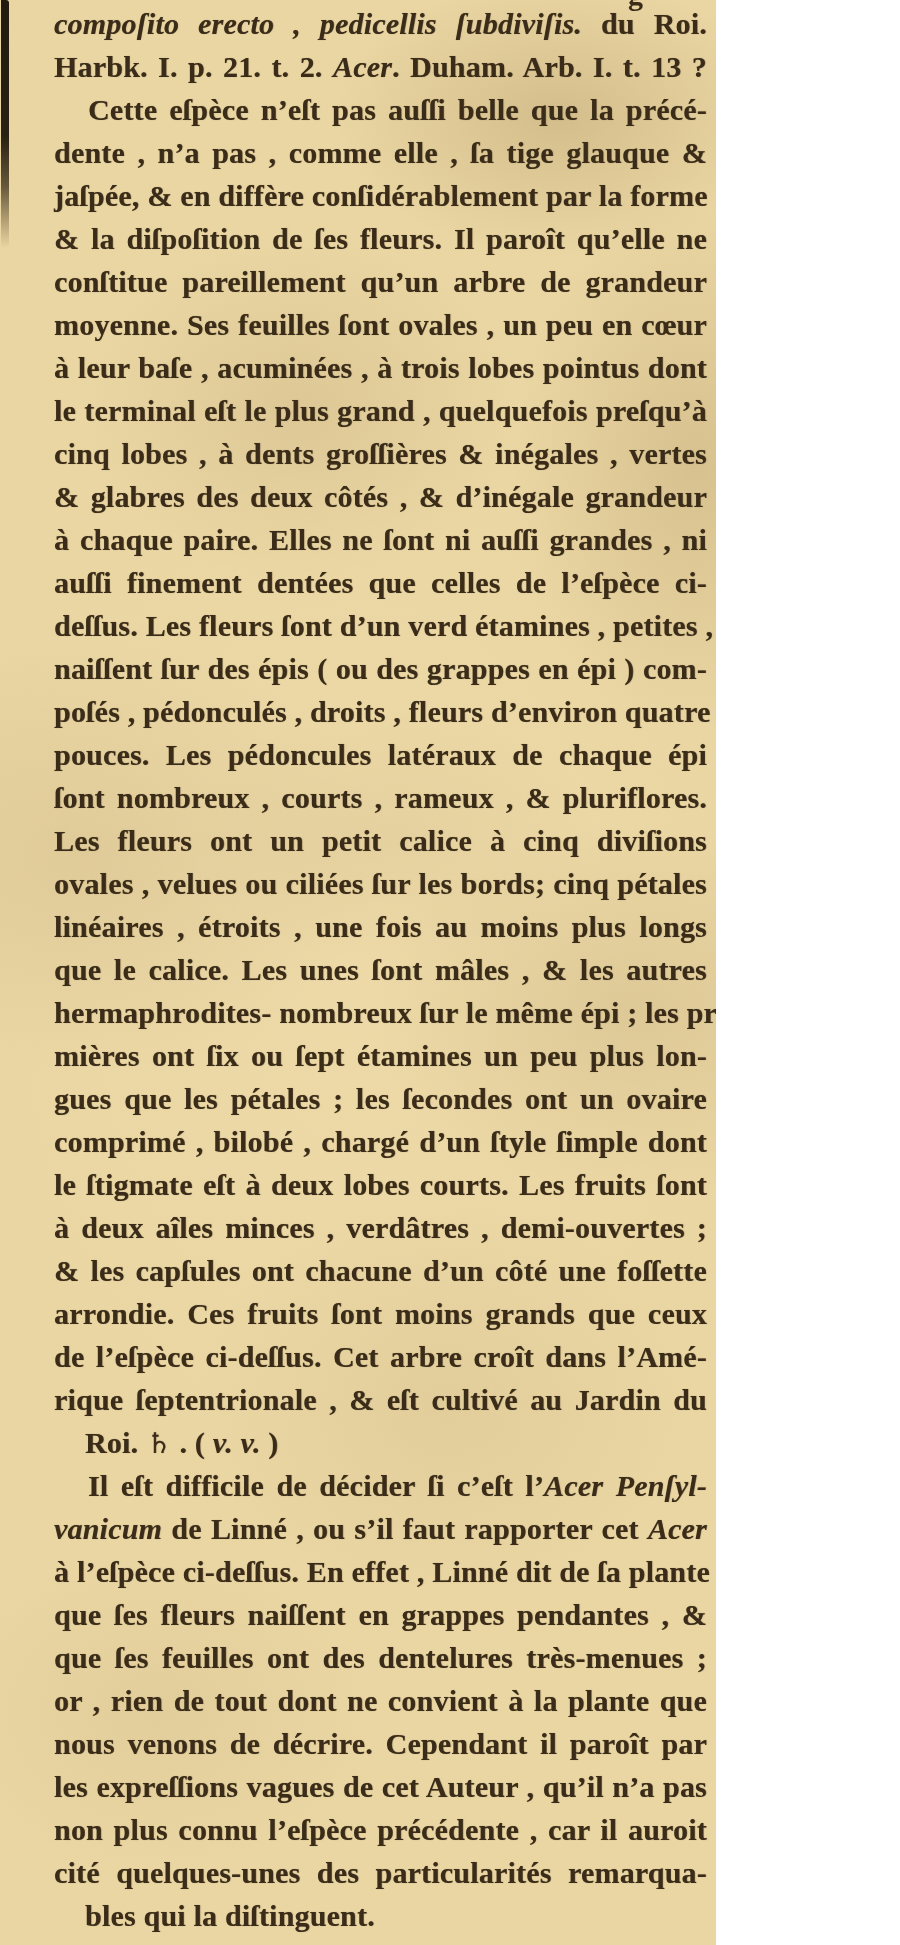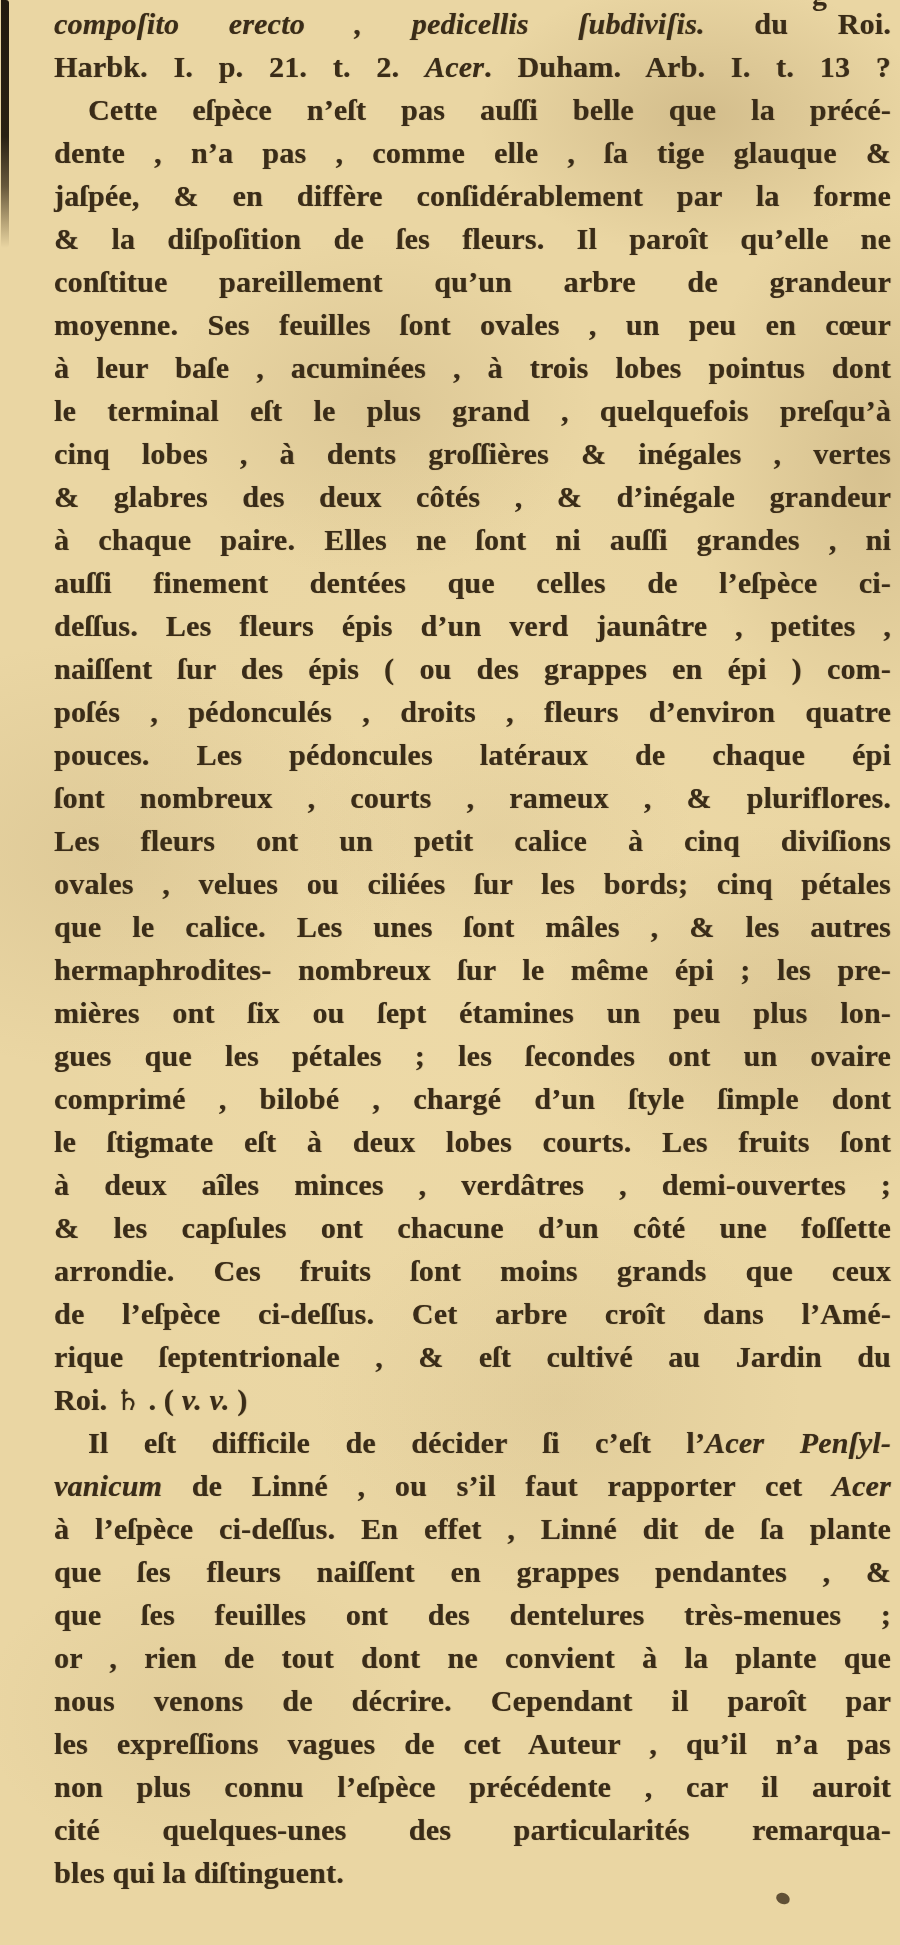--- a/index.html
+++ b/index.html
@@ -3,21 +3,21 @@
 <meta charset="utf-8">
 <style>
   html, body { margin: 0; padding: 0; }
   body {
     width: 900px; height: 1945px;
     font-family: "Liberation Serif", "DejaVu Serif", serif;
     overflow: hidden;
   }
   .page {
     position: relative;
-    width: 900px; height: 1945px;
+    width: 716px; height: 1945px;
     background-color: #ead6a3;
     background-image:
       radial-gradient(ellipse 320px 200px at 78% 6%,  rgba(158,132,86,0.30), transparent 70%),
       radial-gradient(ellipse 260px 380px at 97% 24%, rgba(158,132,86,0.26), transparent 70%),
       radial-gradient(ellipse 300px 240px at 42% 21%, rgba(165,140,95,0.20), transparent 72%),
       radial-gradient(ellipse 420px 300px at 12% 44%, rgba(165,140,95,0.17), transparent 72%),
       radial-gradient(ellipse 360px 260px at 88% 52%, rgba(165,140,95,0.20), transparent 72%),
       radial-gradient(ellipse 340px 280px at 62% 72%, rgba(170,146,100,0.14), transparent 72%),
       radial-gradient(ellipse 300px 220px at 22% 88%, rgba(170,146,100,0.13), transparent 72%),
       radial-gradient(ellipse 280px 180px at 55% 43%, rgba(173,150,104,0.12), transparent 72%),
@@ -33,21 +33,21 @@
     height: 43px;
     line-height: 43px;
     font-size: 30px;
     font-weight: bold;
     letter-spacing: 0.2px;
     white-space: nowrap;
     text-align: justify;
     text-align-last: justify;
     text-shadow: 0.4px 0.4px 0.8px rgba(52,38,18,0.55);
   }
-  .line.last { text-align-last: left; }
+  .line.last { text-align-last: left; margin-left: 31px; }
   .line.indent { text-indent: 34px; }
   .it { font-style: italic; }
   .sym { font-family: "DejaVu Sans", sans-serif; font-size: 0.95em; }
   
   .binding-mark {
     position: absolute; left: 1px; top: 0;
     width: 8px; height: 248px;
     background: linear-gradient(to bottom,
       #221a0f 0%, #2a2113 55%, rgba(58,45,24,0.75) 75%, rgba(90,72,40,0.35) 90%, transparent 100%);
     border-radius: 0 3px 4px 3px;
@@ -83,27 +83,28 @@
       <div class="line"><span>jaſpée, &amp; en diffère conſidérablement par la forme</span></div>
       <div class="line"><span>&amp; la diſpoſition de ſes fleurs. Il paroît qu’elle ne</span></div>
       <div class="line"><span>conſtitue pareillement qu’un arbre de grandeur</span></div>
       <div class="line"><span>moyenne. Ses feuilles ſont ovales , un peu en cœur</span></div>
       <div class="line"><span>à leur baſe , acuminées , à trois lobes pointus dont</span></div>
       <div class="line"><span>le terminal eſt le plus grand , quelquefois preſqu’à</span></div>
       <div class="line"><span>cinq lobes , à dents groſſières &amp; inégales , vertes</span></div>
       <div class="line"><span>&amp; glabres des deux côtés , &amp; d’inégale grandeur</span></div>
       <div class="line"><span>à chaque paire. Elles ne ſont ni auſſi grandes , ni</span></div>
       <div class="line"><span>auſſi finement dentées que celles de l’eſpèce ci-</span></div>
-      <div class="line"><span>deſſus. Les fleurs épis d’un verd jaunâtre , petites ,</span></div>
+      <div class="line"><span>deſſus. Les fleurs ſont d’un verd étamines , petites ,</span></div>
       <div class="line"><span>naiſſent ſur des épis ( ou des grappes en épi ) com-</span></div>
       <div class="line"><span>poſés , pédonculés , droits , fleurs d’environ quatre</span></div>
       <div class="line"><span>pouces. Les pédoncules latéraux de chaque épi</span></div>
       <div class="line"><span>ſont nombreux , courts , rameux , &amp; pluriflores.</span></div>
       <div class="line"><span>Les fleurs ont un petit calice à cinq diviſions</span></div>
       <div class="line"><span>ovales , velues ou ciliées ſur les bords; cinq pétales</span></div>
+      <div class="line"><span>linéaires , étroits , une fois au moins plus longs</span></div>
       <div class="line"><span>que le calice. Les unes ſont mâles , &amp; les autres</span></div>
       <div class="line"><span>hermaphrodites- nombreux ſur le même épi ; les pre-</span></div>
       <div class="line"><span>mières ont ſix ou ſept étamines un peu plus lon-</span></div>
       <div class="line"><span>gues que les pétales ; les ſecondes ont un ovaire</span></div>
       <div class="line"><span>comprimé , bilobé , chargé d’un ſtyle ſimple dont</span></div>
       <div class="line"><span>le ſtigmate eſt à deux lobes courts. Les fruits ſont</span></div>
       <div class="line"><span>à deux aîles minces , verdâtres , demi-ouvertes ;</span></div>
       <div class="line"><span>&amp; les capſules ont chacune d’un côté une foſſette</span></div>
       <div class="line"><span>arrondie. Ces fruits ſont moins grands que ceux</span></div>
       <div class="line"><span>de l’eſpèce ci-deſſus. Cet arbre croît dans l’Amé-</span></div>

